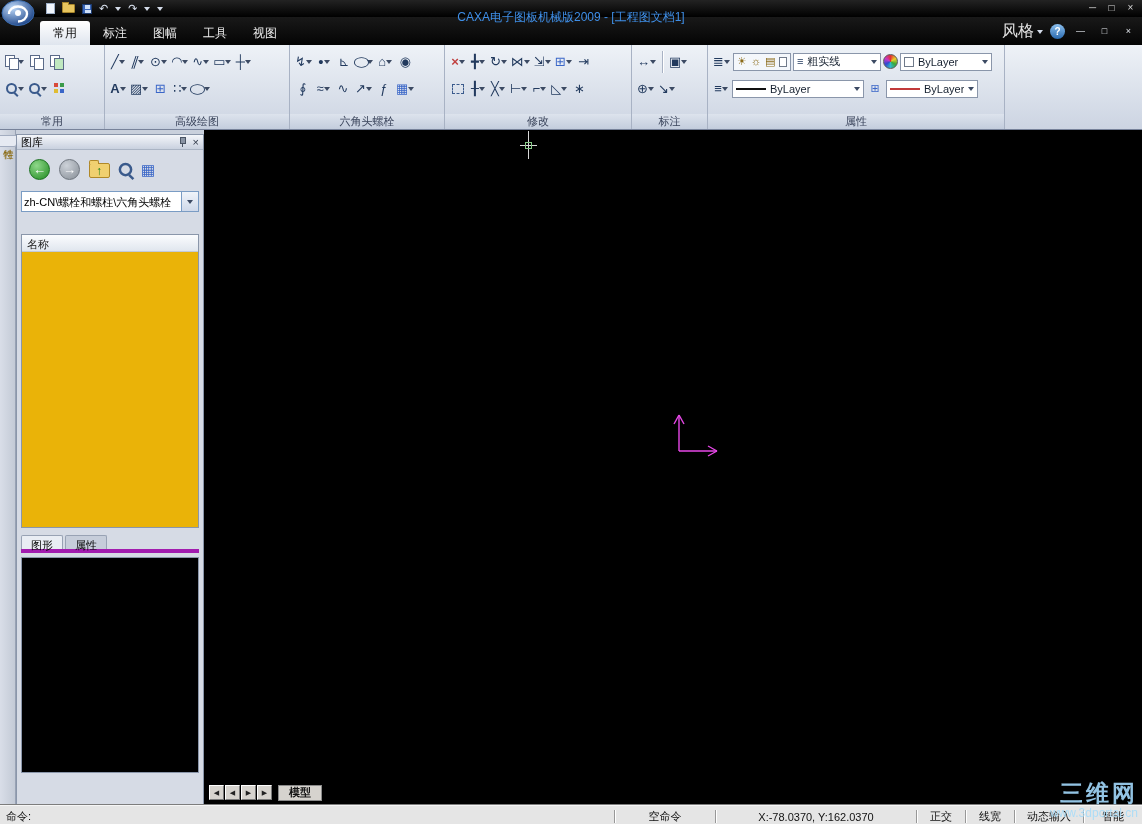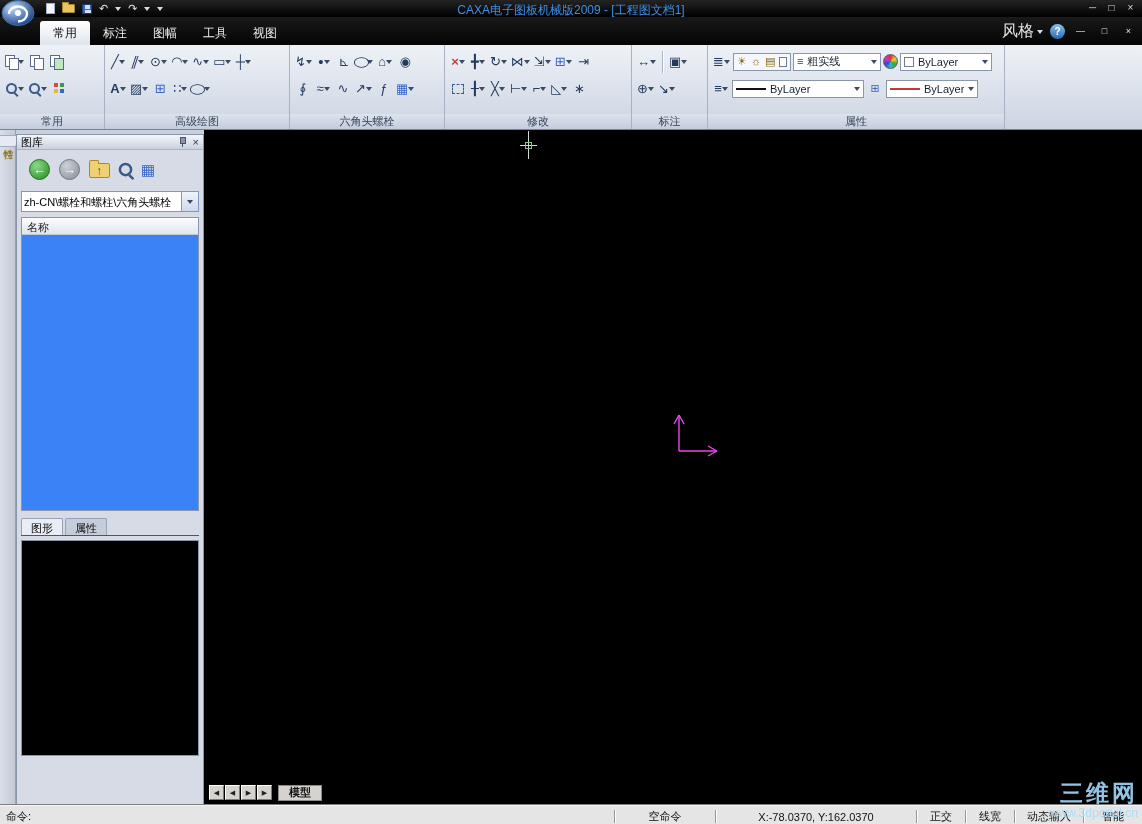--- a/index.html
+++ b/index.html
@@ -14,21 +14,21 @@
   #qa{position:absolute;left:46px;top:1px;height:15px;display:flex;align-items:center;gap:7px;}
   .qa-doc{width:9px;height:11px;background:#f2f6fd;border:1px solid #9fb0c8;display:inline-block;}
   .qa-folder{width:13px;height:9px;background:#e8c55e;border:1px solid #a8862c;border-radius:1px;position:relative;display:inline-block;}
   .qa-folder::before{content:"";position:absolute;left:-1px;top:-3px;width:5px;height:2px;background:#e8c55e;border:1px solid #a8862c;border-bottom:none;}
   .qa-disk{width:10px;height:10px;background:#3a66b8;border:1px solid #1c3a6e;position:relative;display:inline-block;}
   .qa-disk::before{content:"";position:absolute;left:2px;top:0;width:5px;height:4px;background:#cfe0f8;}
   .qa-disk::after{content:"";position:absolute;left:2px;bottom:0;width:6px;height:3px;background:#cfe0f8;}
   .qa-glyph{color:#d9e1ee;font-size:11px;line-height:1;}
   .caret{width:0;height:0;border:3px solid transparent;border-top:4px solid #3c4a63;display:inline-block;margin-top:4px;}
   .caret.lt{border-top-color:#d4dcea;}
-  #title-text{position:absolute;left:0;right:0;top:2px;text-align:center;color:#3f8fe8;font-size:12px;}
+  #title-text{position:absolute;left:0;right:0;top:9px;text-align:center;color:#3f8fe8;font-size:12px;}
   #win-controls{position:absolute;right:2px;top:0;display:flex;}
   .winbtn{width:19px;height:15px;display:flex;align-items:center;justify-content:center;color:#d8d8d8;font-size:10px;cursor:default;}
 
   
   #ribbon-tabs{position:absolute;left:0;top:17px;width:1142px;height:28px;
                background:linear-gradient(#191919,#040404);display:flex;align-items:flex-end;padding-left:40px;}
   .rtab{padding:4px 13px;color:#ececec;font-size:12px;height:24px;}
   .rtab.active{background:linear-gradient(#ffffff,#dfe5ee);color:#101010;border-radius:3px 3px 0 0;}
   #tabs-right{position:absolute;right:5px;top:0;height:28px;display:flex;align-items:center;gap:7px;color:#e2e2e2;}
   #style-btn{display:flex;align-items:center;gap:3px;font-size:16px;}
@@ -106,24 +106,24 @@
   .ic-folderup{position:relative;width:21px;height:15px;background:#f0d070;border:1px solid #b08828;border-radius:2px;margin-top:3px;}
   .ic-folderup::before{content:"";position:absolute;left:-1px;top:-4px;width:8px;height:3px;background:#f0d070;
                        border:1px solid #b08828;border-bottom:none;border-radius:2px 2px 0 0;}
   .ic-folderup .up{position:absolute;left:6px;top:0;color:#147a14;font-weight:bold;font-size:12px;line-height:14px;}
   .ic-mag.lib{transform:scale(1.25);}
   #lib-combo{margin:3px 4px 0 4px;height:21px;display:flex;}
   #lib-combo .txt{flex:1;background:#fff;border:1px solid #7a9cc4;font-size:11px;padding:3px 2px;
                   white-space:nowrap;overflow:hidden;}
   #lib-combo .dd{width:17px;background:linear-gradient(#f0f4fa,#cfd9ea);border:1px solid #7a9cc4;border-left:none;
                  display:flex;align-items:center;justify-content:center;}
-  #lib-list{margin:5px 4px 0 4px;height:294px;background:#3b82f6;border:1px solid #8a96aa;}
+  #lib-list{margin:22px 4px 0 4px;height:294px;background:#eab308;border:1px solid #8a96aa;}
   #lib-list-header{height:17px;background:linear-gradient(#fbfcfe,#e0e6ee);border-bottom:1px solid #c3cad6;
                    font-size:11px;padding:2px 5px;color:#222;}
-  #lib-tabs{display:flex;margin:7px 4px 0 4px;height:18px;gap:2px;border-bottom:1px solid #a21caf;}
+  #lib-tabs{display:flex;margin:7px 4px 0 4px;height:18px;gap:2px;border-bottom:4px solid #a21caf;}
   .ltab{padding:2px 9px;font-size:11px;border:1px solid #98a2b4;border-bottom:none;background:#c6cdda;
         border-radius:2px 2px 0 0;}
   .ltab.active{background:#e9edf4;}
   #lib-preview{margin:4px;height:216px;background:#000;border:1px solid #8a96aa;}
 
   
   #canvas{position:absolute;left:204px;top:130px;width:938px;height:675px;background:#000;}
   .ch{position:absolute;background:#d8d8d8;}
   #ch-v{left:324px;top:1px;width:1px;height:28px;}
   #ch-h{left:316px;top:15px;width:17px;height:1px;}

